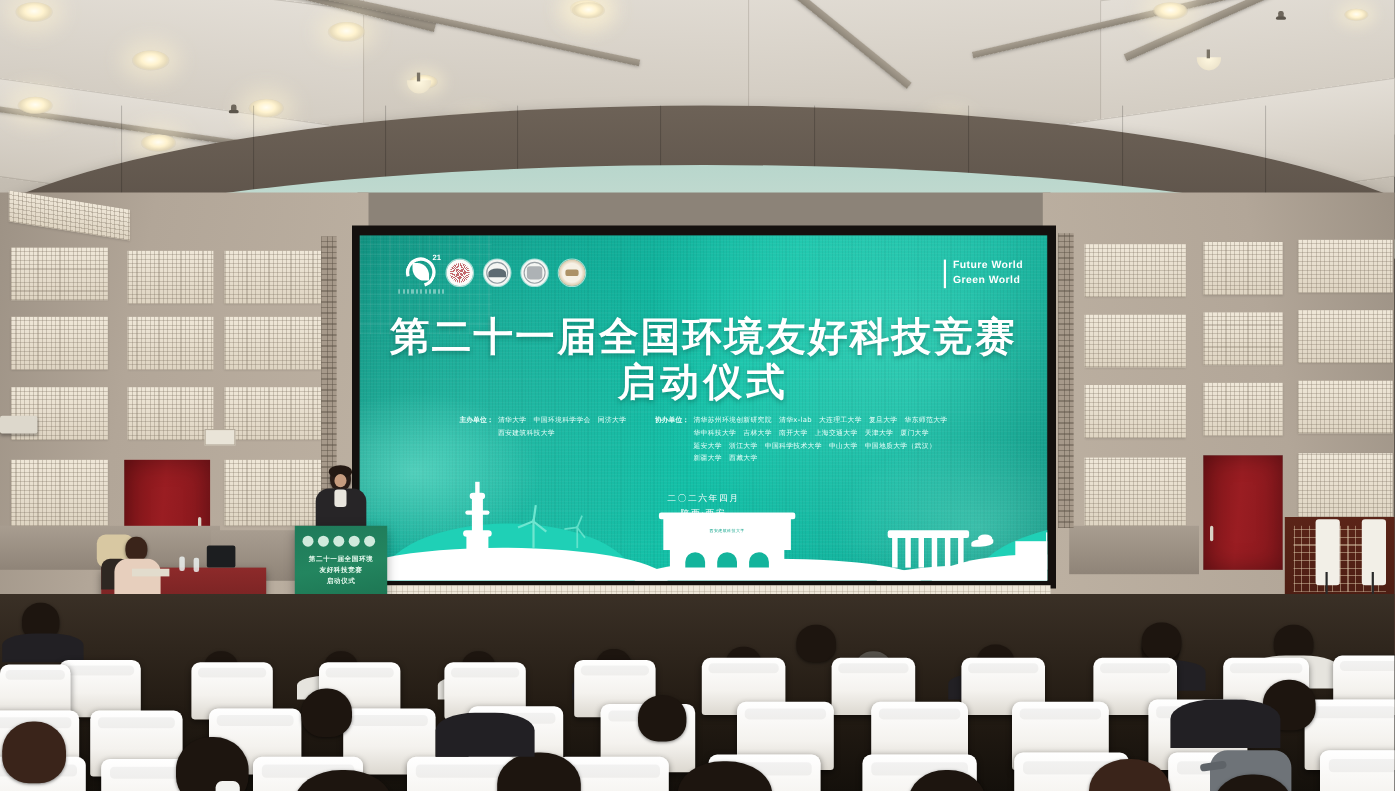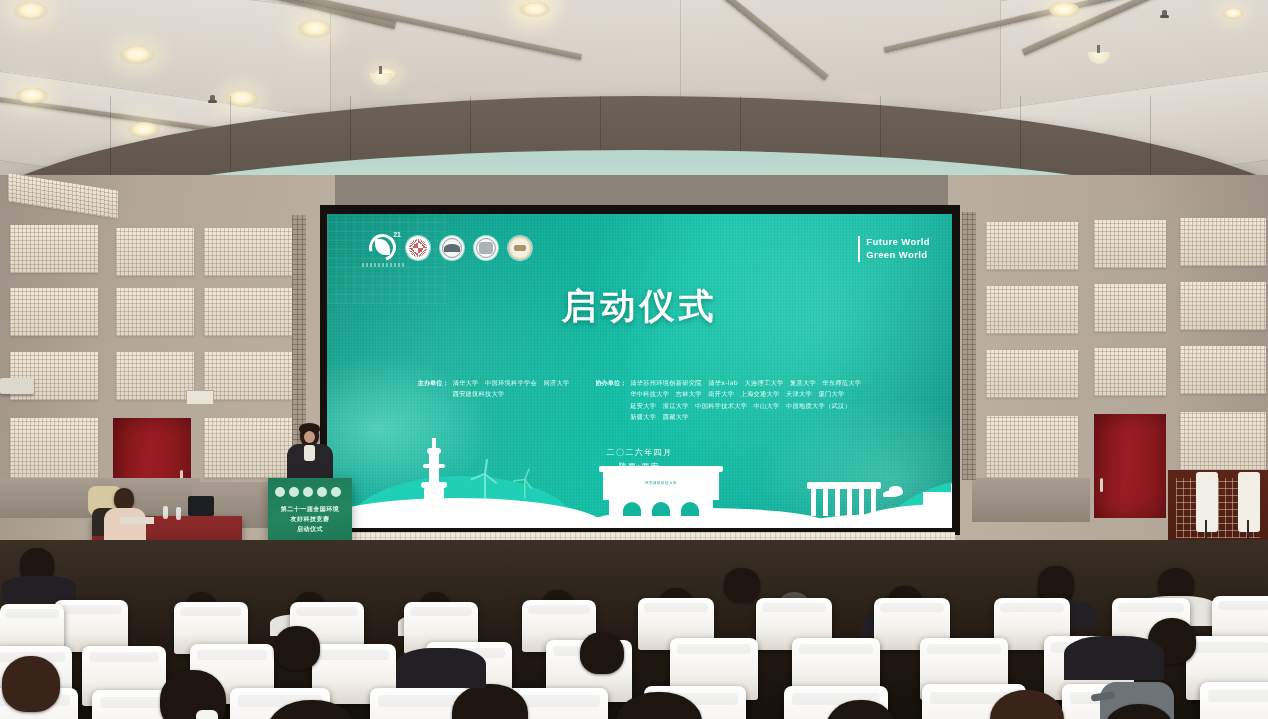--- a/index.html
+++ b/index.html
@@ -451,20 +451,21 @@
       <div class="seal s3"></div>
       <div class="seal s4"></div>
     </div>
 
     <div class="slogan">
       <div>Future World</div>
       <div>Green World</div>
     </div>
 
     <div class="led-title">
+      <span>第二十一届全国环境友好科技竞赛</span>
       <span class="l2">启动仪式</span>
     </div>
 
     <div class="orgblock">
       <div class="col">
         <span class="lbl">主办单位：</span>
         <span class="lines">
           <span>清华大学　中国环境科学学会　同济大学</span>
           <span>西安建筑科技大学</span>
         </span>

